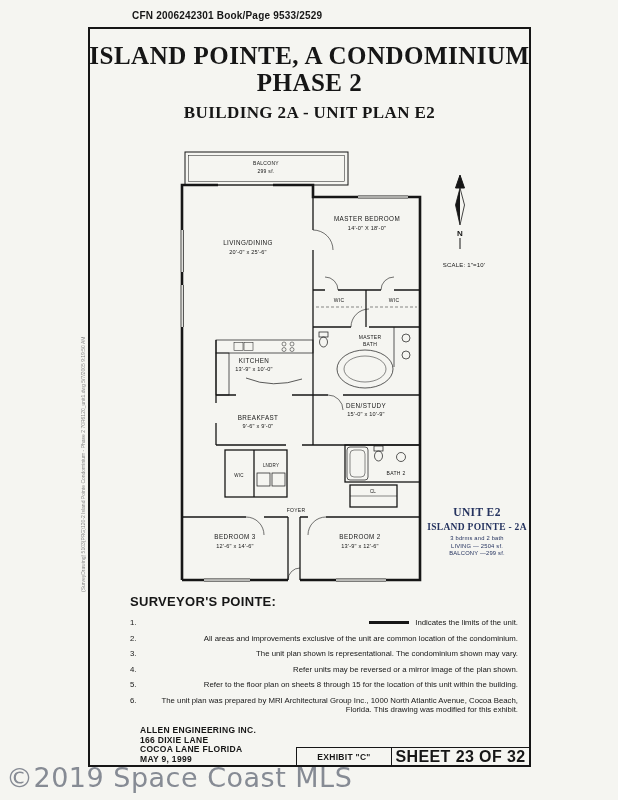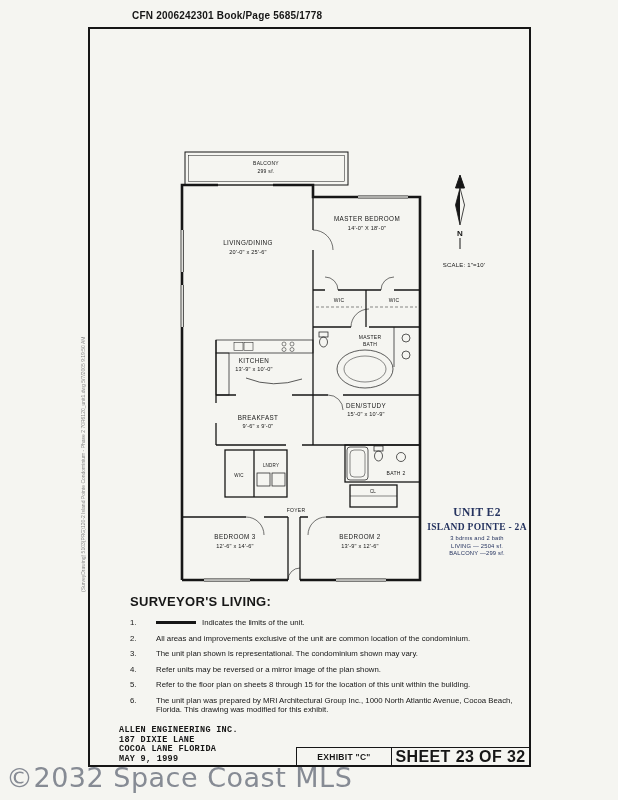--- a/index.html
+++ b/index.html
@@ -20,43 +20,48 @@
   .rtiny{font-size:4.5px;letter-spacing:.2px;}
   .north-n{font-size:8px;font-weight:bold;}
   .scale-text{font-size:6px;letter-spacing:.2px;}
   .uinfo-big{font-size:11.5px;font-weight:bold;font-family:"Liberation Serif",serif;fill:#25335f;letter-spacing:.4px;}
   .uinfo-mid{font-size:9.5px;font-weight:bold;font-family:"Liberation Serif",serif;fill:#25335f;letter-spacing:.3px;}
   .uinfo-small{font-size:5.8px;fill:#25335f;letter-spacing:.2px;}
   .notes{position:absolute;left:130px;top:594px;width:394px;}
   .notes-heading{font-size:13px;font-weight:bold;letter-spacing:.3px;margin-bottom:9px;}
   .note-row{display:flex;font-size:7.8px;line-height:9px;margin-bottom:6.5px;}
   .note-num{flex:0 0 26px;width:26px;}
-  .note-text{flex:1;max-width:362px;}
+  .note-text{flex:1;max-width:362px;text-align:right;}
   .limit-line{display:inline-block;width:40px;height:3px;background:#161616;margin-right:6px;vertical-align:1px;}
-  .company{position:absolute;left:119px;top:726px;font-size:8.5px;font-weight:bold;line-height:9.5px;letter-spacing:.3px;font-family:Liberation Mono, monospace;}
+  .company{position:absolute;left:140px;top:726px;font-size:8.5px;font-weight:bold;line-height:9.5px;letter-spacing:.3px;}
   .exhibit-box{position:absolute;left:296px;top:747px;width:96px;height:19px;border:1.5px solid #161616;
                box-sizing:border-box;display:flex;align-items:center;justify-content:center;
                font-size:8.5px;font-weight:bold;letter-spacing:.3px;}
   .sheet-box{position:absolute;left:392px;top:747px;width:137px;height:19px;border-top:1.5px solid #161616;
              box-sizing:border-box;display:flex;align-items:center;justify-content:center;
              font-size:16px;font-weight:bold;letter-spacing:.4px;}
   .watermark{position:absolute;left:6px;top:762px;font-size:27px;color:#7d838d;opacity:.92;
              letter-spacing:.5px;font-family:"DejaVu Sans",sans-serif;z-index:10;white-space:nowrap;}
   .side-text{position:absolute;left:80px;top:592px;transform:rotate(-90deg);transform-origin:left top;
              font-size:5px;color:#8a8a8a;white-space:nowrap;}
 </style>
 </head>
 <body>
 
 <div class="page">
 
-  <div class="cfn">CFN 2006242301   Book/Page 5685/1778</div>
+  <div class="cfn">CFN 2006242301   Book/Page 9533/2529</div>
 
   <div class="frame"></div>
 
+  <div class="title-block">
+    <div class="t1">ISLAND POINTE, A CONDOMINIUM</div>
+    <div class="t2">PHASE 2</div>
+    <div class="t3">BUILDING 2A - UNIT PLAN E2</div>
+  </div>
 
   <svg class="plan-svg" viewBox="0 0 443 460">
 
     <g stroke="#161616" fill="none" stroke-width="1">
       <rect x="97" y="17" width="163" height="33"></rect>
       <rect x="100.5" y="20.5" width="156" height="26" stroke-width="0.5"></rect>
     </g>
 
     <g stroke="#161616" stroke-width="2.6" fill="none">
       <path d="M94,445 L94,50 L130,50"></path>
@@ -178,21 +183,21 @@
     <text class="rdim" x="272" y="413" text-anchor="middle">13'-9" x 12'-6"</text>
 
     <text class="uinfo-big" x="389" y="381" text-anchor="middle">UNIT E2</text>
     <text class="uinfo-mid" x="389" y="395" text-anchor="middle">ISLAND POINTE - 2A</text>
     <text class="uinfo-small" x="389" y="405" text-anchor="middle">3 bdrms and 2 bath</text>
     <text class="uinfo-small" x="389" y="413" text-anchor="middle">LIVING —  2504 sf.</text>
     <text class="uinfo-small" x="389" y="420" text-anchor="middle">BALCONY —299 sf.</text>
   </svg>
 
   <div class="notes">
-    <div class="notes-heading">SURVEYOR'S LIVING:</div>
+    <div class="notes-heading">SURVEYOR'S POINTE:</div>
     <div class="note-row">
       <span class="note-num">1.</span>
       <span class="note-text"><span class="limit-line"></span><span>Indicates the limits of the unit.</span></span>
     </div>
     <div class="note-row">
       <span class="note-num">2.</span>
       <span class="note-text">All areas and improvements exclusive of the unit are common location of the condominium.</span>
     </div>
     <div class="note-row">
       <span class="note-num">3.</span>
@@ -207,24 +212,24 @@
       <span class="note-text">Refer to the floor plan on sheets 8 through 15 for the location of this unit within the building.</span>
     </div>
     <div class="note-row">
       <span class="note-num">6.</span>
       <span class="note-text">The unit plan was prepared by MRI Architectural Group Inc., 1000 North Atlantic Avenue, Cocoa Beach, Florida.  This drawing was modified for this exhibit.</span>
     </div>
   </div>
 
   <div class="company">
     <div>ALLEN ENGINEERING INC.</div>
-    <div>187 DIXIE LANE</div>
+    <div>166 DIXIE LANE</div>
     <div>COCOA LANE FLORIDA</div>
     <div>MAY 9, 1999</div>
   </div>
   <div class="exhibit-box">EXHIBIT "C"</div>
   <div class="sheet-box">SHEET 23 OF 32</div>
 
   <div class="side-text">(SurveyDrawing) 5103(PRG)120-2 Island Pointe Condominium - Phase 2  70R6120_unit1.dwg  5/7/2005 9:19:50 AM</div>
 
-  <div class="watermark">©2032 Space Coast MLS</div>
+  <div class="watermark">©2019 Space Coast MLS</div>
 
 </div>
 
 </body></html>

